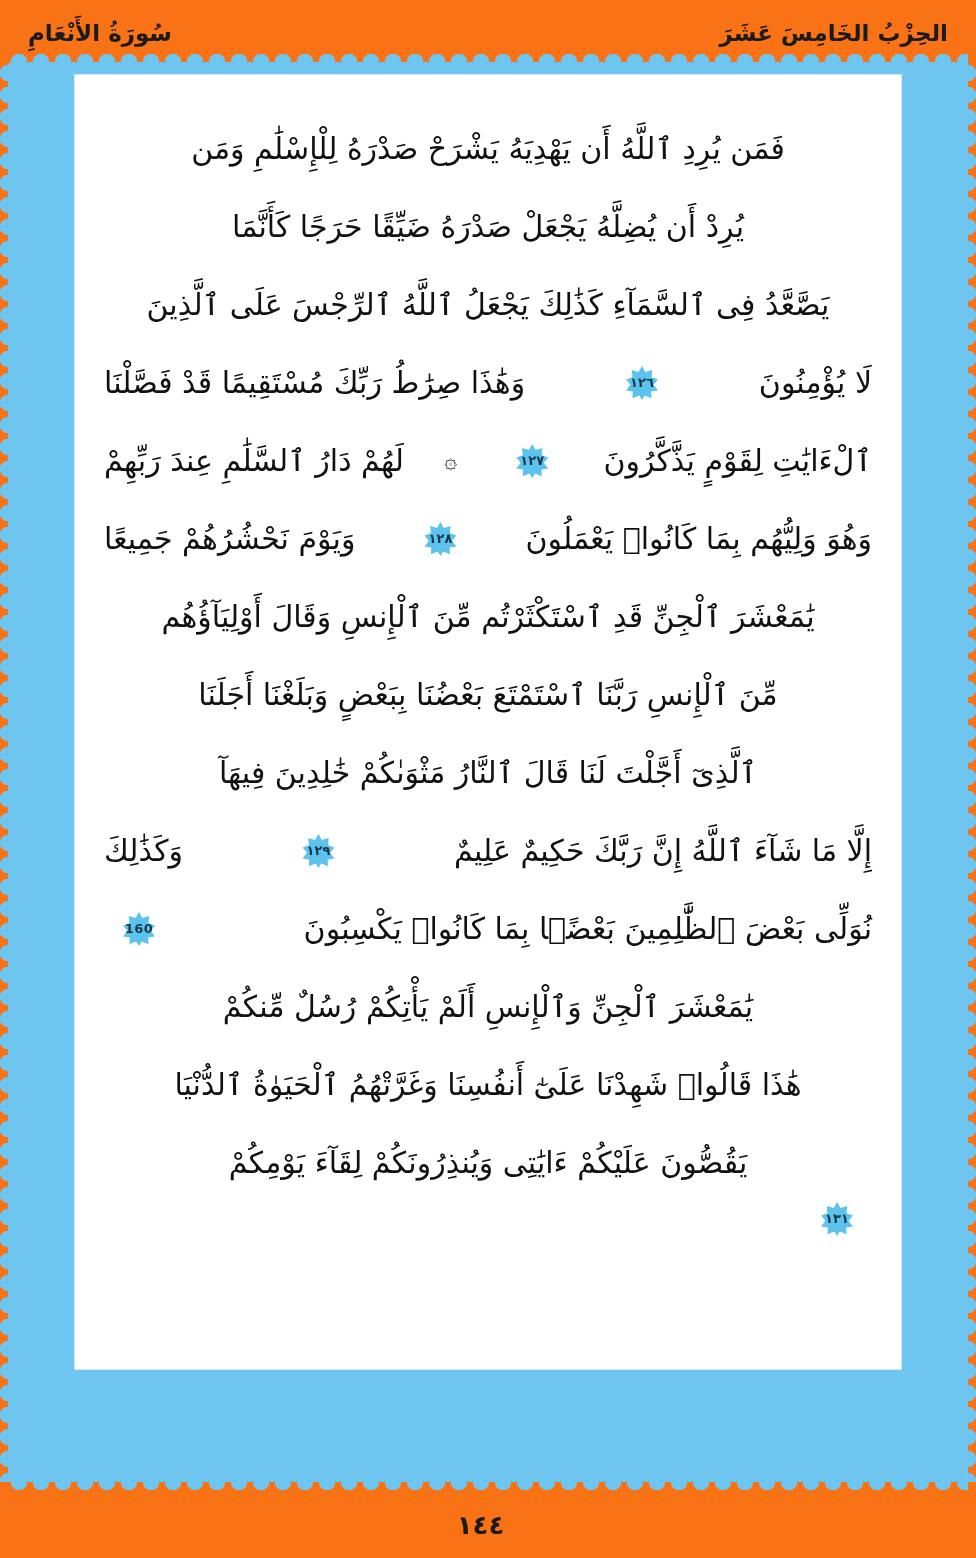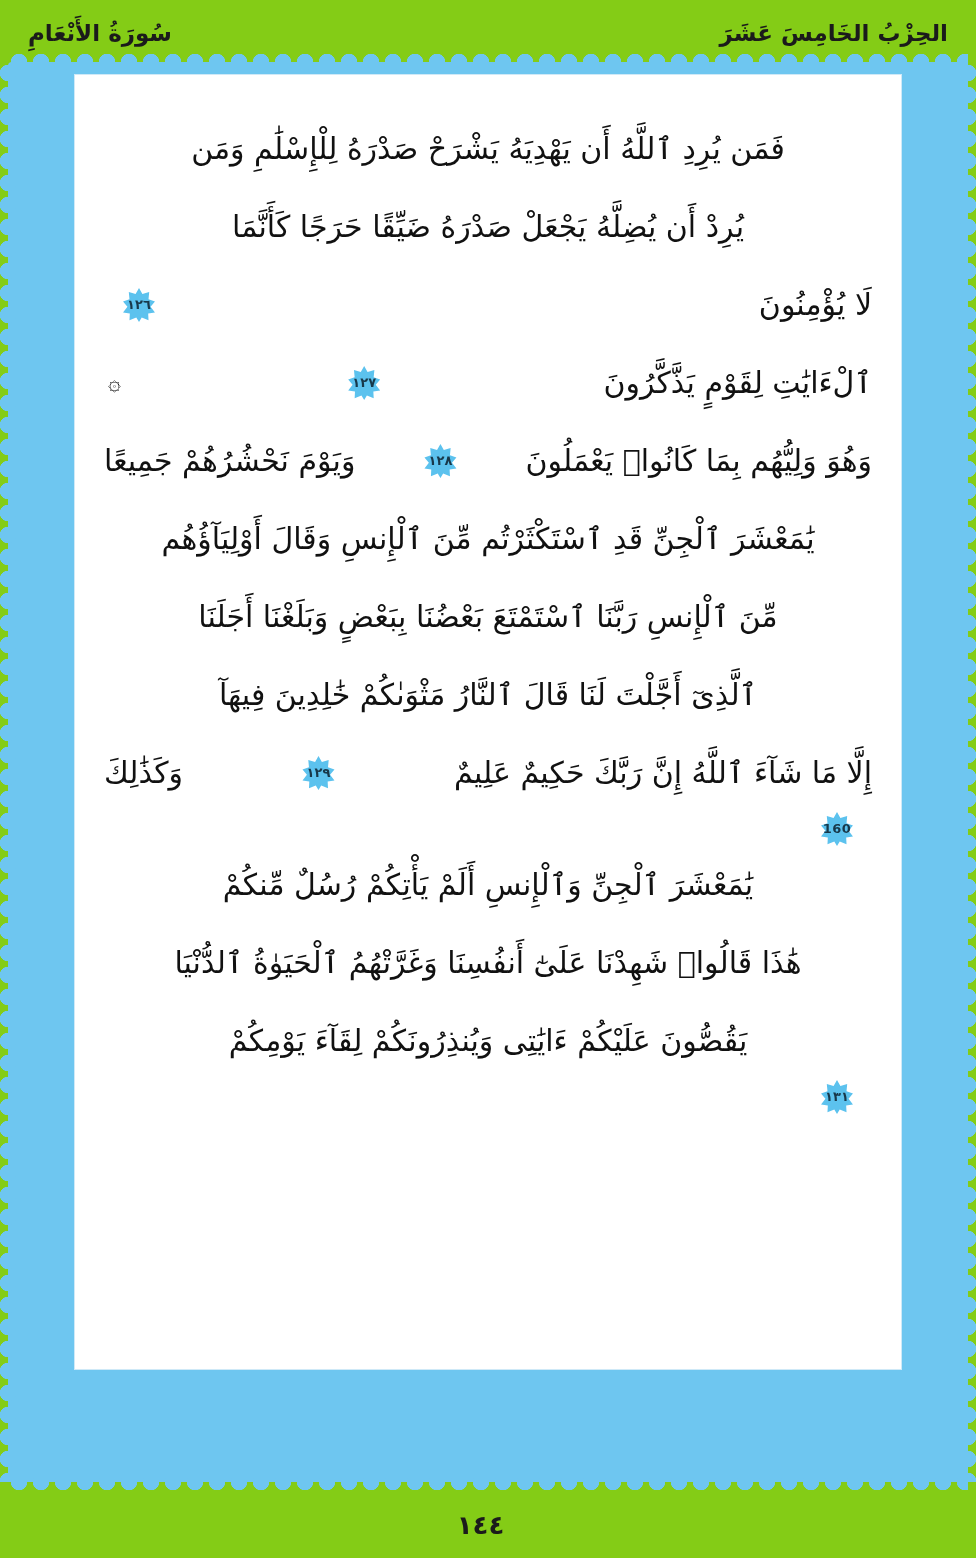--- a/index.html
+++ b/index.html
@@ -11,21 +11,21 @@
     width: 976px;
     height: 1558px;
     position: relative;
     font-family: "DejaVu Sans", sans-serif;
     overflow: hidden;
   }
 
   .page {
     position: absolute;
     inset: 0;
-    background: #84cc16;
+    background: #f97316;
   }
 
   
   .header {
     position: absolute;
     top: 10px;
     left: 28px;
     right: 28px;
     height: 46px;
     display: flex;
@@ -197,36 +197,41 @@
   <div class="text-area">
 
     <div class="ayah-line center">
       <span class="seg">فَمَن يُرِدِ ٱللَّهُ أَن يَهْدِيَهُ يَشْرَحْ صَدْرَهُ لِلْإِسْلَٰمِ وَمَن</span>
     </div>
 
     <div class="ayah-line center">
       <span class="seg">يُرِدْ أَن يُضِلَّهُ يَجْعَلْ صَدْرَهُ ضَيِّقًا حَرَجًا كَأَنَّمَا</span>
     </div>
 
+    <div class="ayah-line center">
+      <span class="seg">يَصَّعَّدُ فِى ٱلسَّمَآءِ كَذَٰلِكَ يَجْعَلُ ٱللَّهُ ٱلرِّجْسَ عَلَى ٱلَّذِينَ</span>
+    </div>
 
     <div class="ayah-line">
       <span class="seg">لَا يُؤْمِنُونَ</span>
       <span class="ayah-marker">
         <span class="star"></span>
         <span class="num">١٢٦</span>
       </span>
+      <span class="seg">وَهَٰذَا صِرَٰطُ رَبِّكَ مُسْتَقِيمًا قَدْ فَصَّلْنَا</span>
     </div>
 
     <div class="ayah-line">
       <span class="seg">ٱلْءَايَٰتِ لِقَوْمٍ يَذَّكَّرُونَ</span>
       <span class="ayah-marker">
         <span class="star"></span>
         <span class="num">١٢٧</span>
       </span>
       <span class="sajda-star">۞</span>
+      <span class="seg">لَهُمْ دَارُ ٱلسَّلَٰمِ عِندَ رَبِّهِمْ</span>
     </div>
 
     <div class="ayah-line">
       <span class="seg">وَهُوَ وَلِيُّهُم بِمَا كَانُوا۟ يَعْمَلُونَ</span>
       <span class="ayah-marker">
         <span class="star"></span>
         <span class="num">١٢٨</span>
       </span>
       <span class="seg">وَيَوْمَ نَحْشُرُهُمْ جَمِيعًا</span>
     </div>
@@ -246,20 +251,21 @@
     <div class="ayah-line">
       <span class="seg">إِلَّا مَا شَآءَ ٱللَّهُ إِنَّ رَبَّكَ حَكِيمٌ عَلِيمٌ</span>
       <span class="ayah-marker">
         <span class="star"></span>
         <span class="num">١٢٩</span>
       </span>
       <span class="seg">وَكَذَٰلِكَ</span>
     </div>
 
     <div class="ayah-line">
+      <span class="seg">نُوَلِّى بَعْضَ ٱلظَّٰلِمِينَ بَعْضًۢا بِمَا كَانُوا۟ يَكْسِبُونَ</span>
       <span class="ayah-marker">
         <span class="star"></span>
         <span class="num">160</span>
       </span>
     </div>
 
     <div class="ayah-line center">
       <span class="seg">يَٰمَعْشَرَ ٱلْجِنِّ وَٱلْإِنسِ أَلَمْ يَأْتِكُمْ رُسُلٌ مِّنكُمْ</span>
     </div>
 

